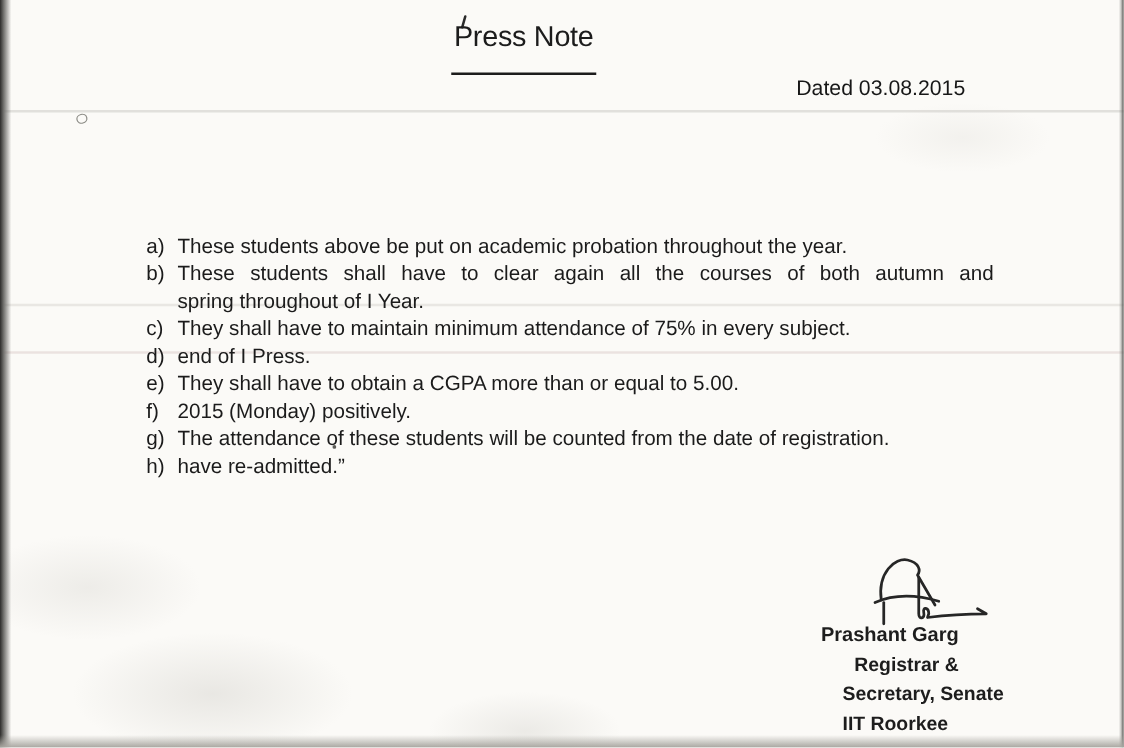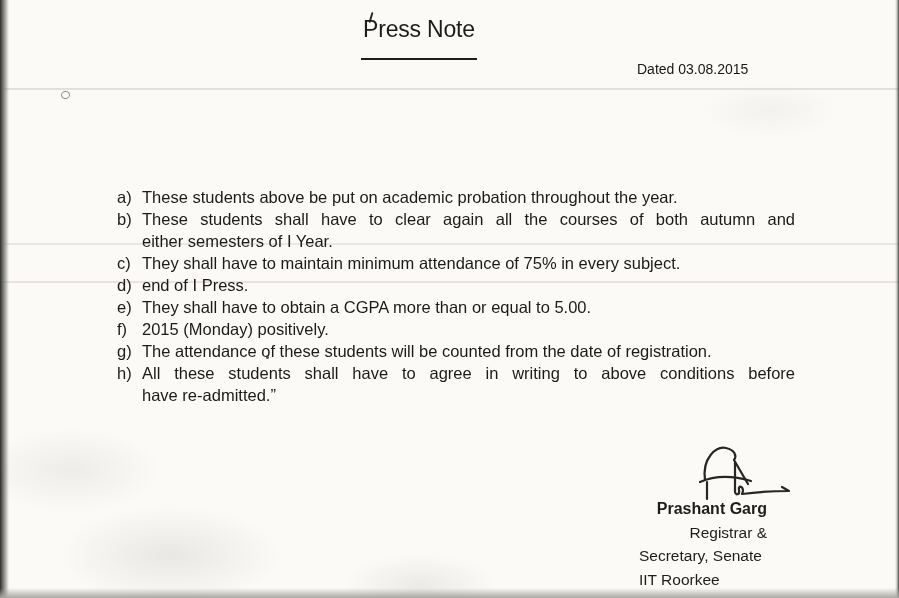--- a/index.html
+++ b/index.html
@@ -59,21 +59,21 @@
     text-align: center;
   }
   .title-text {
     display: inline-block;
     font-size: 23px; font-weight: 400; letter-spacing: -0.2px; color: #1c1c1c;
     border-bottom: 2.2px solid #1c1c1c;
     padding: 0 2px 15px 2px;
   }
   .dated {
     position: absolute; left: 637px; top: 61px;
-    font-size: 14px; color: #171717;
+    font-size: 17px; color: #171717;
   }
   .intro {
     position: absolute; left: 103px; top: 121px; width: 692px;
     font-size: 16.5px; line-height: 22px; color: #1b1b1b;
   }
   .line { text-align: left; }
   .line.stretch { text-align: justify; text-align-last: justify; }
 
   .conds {
     position: absolute; left: 117px; top: 186px; width: 678px;
@@ -83,21 +83,21 @@
   .cond-label { width: 25px; flex: 0 0 25px; }
   .cond-text { flex: 1 1 auto; min-width: 0; }
 
   .sig-svg { position: absolute; left: 696px; top: 442px; }
   .sig-block {
     position: absolute; left: 639px; top: 497px; width: 128px;
     font-size: 15.5px; line-height: 23.5px; color: #1d1d1d;
   }
   .sig-line { white-space: nowrap; }
   .sig-line.right { text-align: right; }
-  .sig-line.bold { font-weight: 400; }
+  .sig-line.bold { font-weight: 700; margin-left: 35px; }
   .sig-name { font-size: 16px; font-weight: 700; }
 </style>
 </head>
 <body>
 
 <div class="scan">
 
   <div class="scanline l1"></div>
   <div class="scanline l2"></div>
   <div class="scanline l3"></div>
@@ -116,21 +116,21 @@
     <div class="cond-item">
       <div class="cond-label">a)</div>
       <div class="cond-text">
         <div class="line">These students above be put on academic probation throughout the year.</div>
       </div>
     </div>
     <div class="cond-item">
       <div class="cond-label">b)</div>
       <div class="cond-text">
         <div class="line stretch">These students shall have to clear again all the courses of both autumn and</div>
-        <div class="line">either semesters of I Year.</div>
+        <div class="line">spring throughout of I Year.</div>
       </div>
     </div>
     <div class="cond-item">
       <div class="cond-label">c)</div>
       <div class="cond-text">
         <div class="line">They shall have to maintain minimum attendance of 75% in every subject.</div>
       </div>
     </div>
     <div class="cond-item">
       <div class="cond-label">d)</div>
@@ -152,21 +152,20 @@
     </div>
     <div class="cond-item">
       <div class="cond-label">g)</div>
       <div class="cond-text">
         <div class="line">The attendance of these students will be counted from the date of registration.</div>
       </div>
     </div>
     <div class="cond-item">
       <div class="cond-label">h)</div>
       <div class="cond-text">
-        <div class="line stretch">All these students shall have to agree in writing to above conditions before</div>
         <div class="line">have re-admitted.”</div>
       </div>
     </div>
   </div>
 
   <svg class="sig-svg" width="102" height="60" viewBox="0 0 102 60">
     <g fill="none" stroke="#262626" stroke-width="2.2" stroke-linecap="round" stroke-linejoin="round">
       <path d="M9,38 C6,16 20,4 30,6 C39,8 41,14 38,18 L52,42"></path>
       <path d="M4,40 C20,33 38,34 55,39"></path>
       <path d="M11,40 L11,57"></path>

